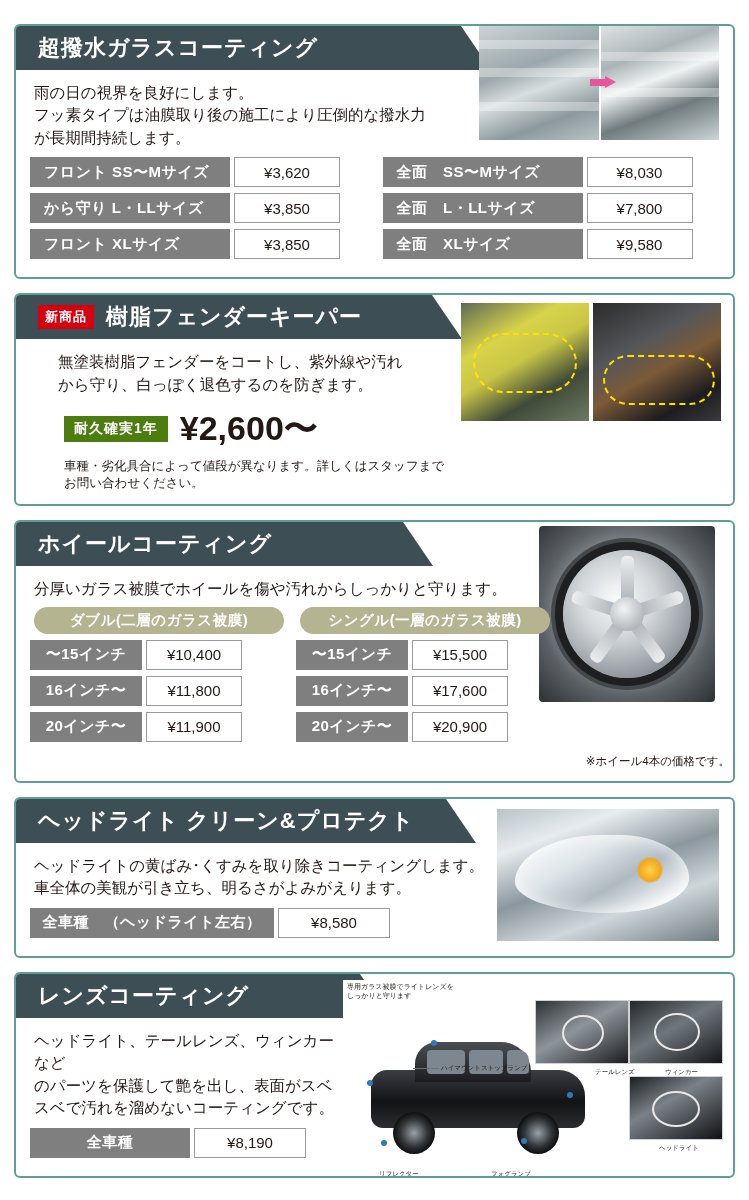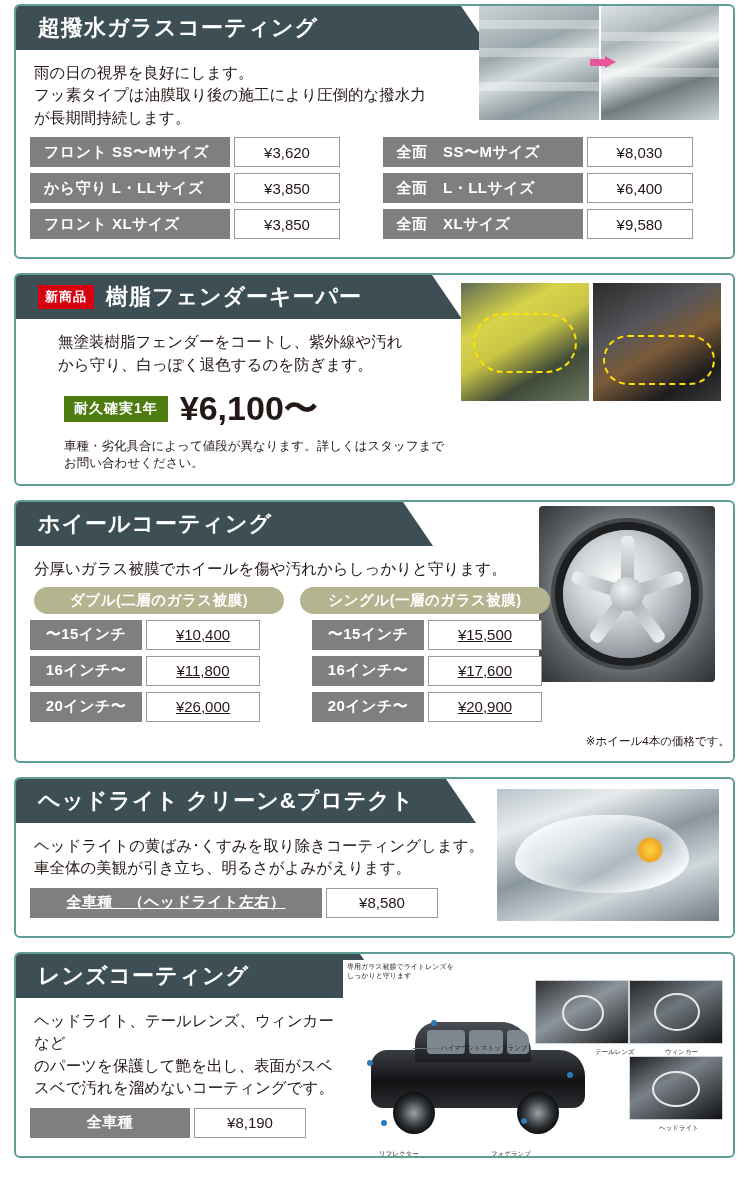--- a/index.html
+++ b/index.html
@@ -15,21 +15,21 @@
   
   .section{
     position:relative;
     margin:0 14px 14px 14px;
     border:2px solid #5f9e95;
     border-radius:6px;
     background:#fff;
     box-sizing:border-box;
     overflow:hidden;
   }
-  .section.first{margin-top:4px;}
+  .section.first{margin-top:24px;}
 
   
   .sec-head{
     position:relative;
     height:44px;
     background:#3d4f55;
     width:62%;
     display:flex;
     align-items:center;
     padding-left:22px;
@@ -178,38 +178,38 @@
     background:linear-gradient(180deg,#eceef0,#9fa5aa);transform-origin:50% 100%;border-radius:5px;
   }
   .s3 .head2{
     display:flex;gap:16px;margin:0 0 6px 4px;
   }
   .capsule{
     flex:1;max-width:250px;background:#b4b491;color:#fff;font-size:14.5px;font-weight:bold;
     border-radius:14px;text-align:center;padding:4px 0;letter-spacing:0.5px;
   }
   .s3 .plabel{width:112px;}
-  .s3 .pprice{width:114px;text-decoration:underline;}
-  .s3 .grid2{gap:32px;}
+  .s3 .pprice{width:96px;}
+  .s3 .grid2{gap:16px;}
   .s3 .col{max-width:250px;}
 
   
   .s4 .sec-body{padding-right:240px;}
   .s4-photo{
     position:absolute;right:14px;top:10px;width:222px;height:132px;overflow:hidden;
     background:linear-gradient(160deg,#b9c3c9 0%,#e7ecef 22%,#8b979e 48%,#cfd7db 70%,#6f7b82 100%);
   }
   .s4-photo .lens{
     position:absolute;left:18px;top:26px;width:174px;height:78px;border-radius:50% 40% 45% 55%/60% 55% 45% 40%;
     background:linear-gradient(150deg,#ffffff 0%,#dfe6ea 35%,#aeb9c0 60%,#f2f5f6 85%);
     box-shadow:inset 0 0 18px rgba(255,255,255,.8);
   }
   .s4-photo .bulb{position:absolute;left:140px;top:48px;width:26px;height:26px;border-radius:50%;
     background:radial-gradient(circle,#ffd24a 0%,#f0a71e 60%,rgba(240,167,30,0) 75%);}
-  .s4 .plabel{width:292px;text-decoration:underline;}
+  .s4 .plabel{width:244px;}
   .s4 .pprice{width:112px;}
 
   
   .s5 .sec-body{padding-right:392px;}
   .s5-fig{
     position:absolute;right:8px;top:6px;width:382px;height:206px;background:#fff;overflow:hidden;
   }
   .s5-fig .cap{
     position:absolute;left:4px;top:2px;width:120px;font-size:7px;line-height:1.35;color:#231815;
   }
@@ -289,21 +289,21 @@
             <div class="pprice">¥3,850</div>
           </div>
         </div>
         <div class="col">
           <div class="prow">
             <div class="plabel">全面　SS〜Mサイズ</div>
             <div class="pprice">¥8,030</div>
           </div>
           <div class="prow">
             <div class="plabel">全面　L・LLサイズ</div>
-            <div class="pprice">¥6,400</div>
+            <div class="pprice">¥7,800</div>
           </div>
           <div class="prow">
             <div class="plabel">全面　XLサイズ</div>
             <div class="pprice">¥9,580</div>
           </div>
         </div>
       </div>
     </div>
   </div>
 
@@ -320,21 +320,21 @@
       <div class="s2ph2">
           <div class="dash"></div>
         </div>
     </div>
 
     <div class="sec-body">
       <div class="desc">無塗装樹脂フェンダーをコートし、紫外線や汚れ
 から守り、白っぽく退色するのを防ぎます。</div>
       <div class="price-line">
         <span class="durable">耐久確実1年</span>
-        <span class="bigprice">¥6,100〜</span>
+        <span class="bigprice">¥2,600〜</span>
       </div>
       <div class="note">車種・劣化具合によって値段が異なります。詳しくはスタッフまでお問い合わせください。</div>
     </div>
   </div>
 
   <div class="section s3">
     <div class="sec-head" style="width:54%">
       <span class="sec-title">ホイールコーティング</span>
     </div>
 
@@ -361,21 +361,21 @@
           <div class="prow">
             <div class="plabel">〜15インチ</div>
             <div class="pprice">¥10,400</div>
           </div>
           <div class="prow">
             <div class="plabel">16インチ〜</div>
             <div class="pprice">¥11,800</div>
           </div>
           <div class="prow">
             <div class="plabel">20インチ〜</div>
-            <div class="pprice">¥26,000</div>
+            <div class="pprice">¥11,900</div>
           </div>
         </div>
         <div class="col">
           <div class="prow">
             <div class="plabel">〜15インチ</div>
             <div class="pprice">¥15,500</div>
           </div>
           <div class="prow">
             <div class="plabel">16インチ〜</div>
             <div class="pprice">¥17,600</div>

